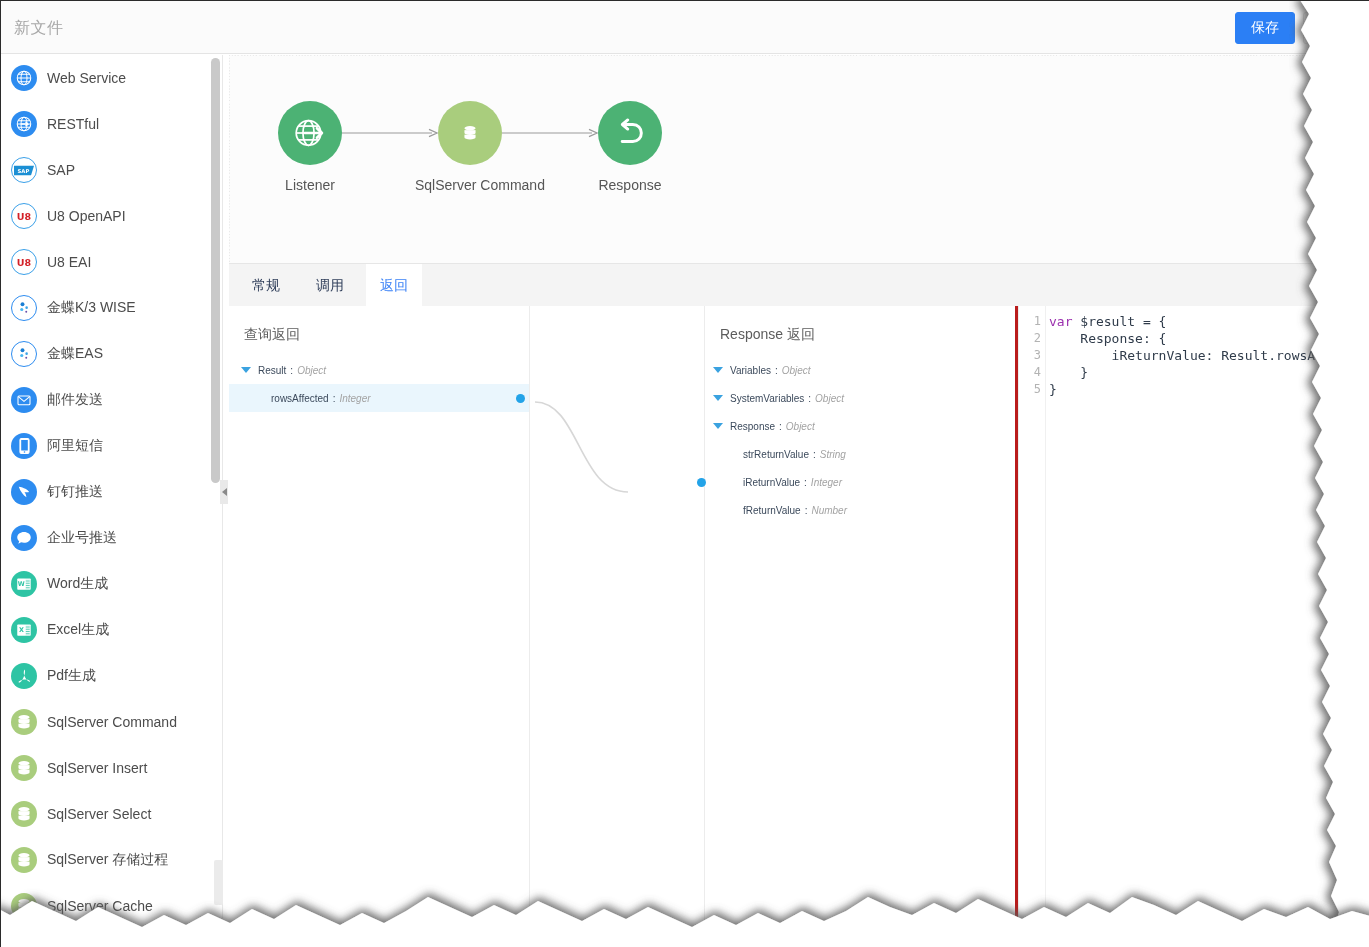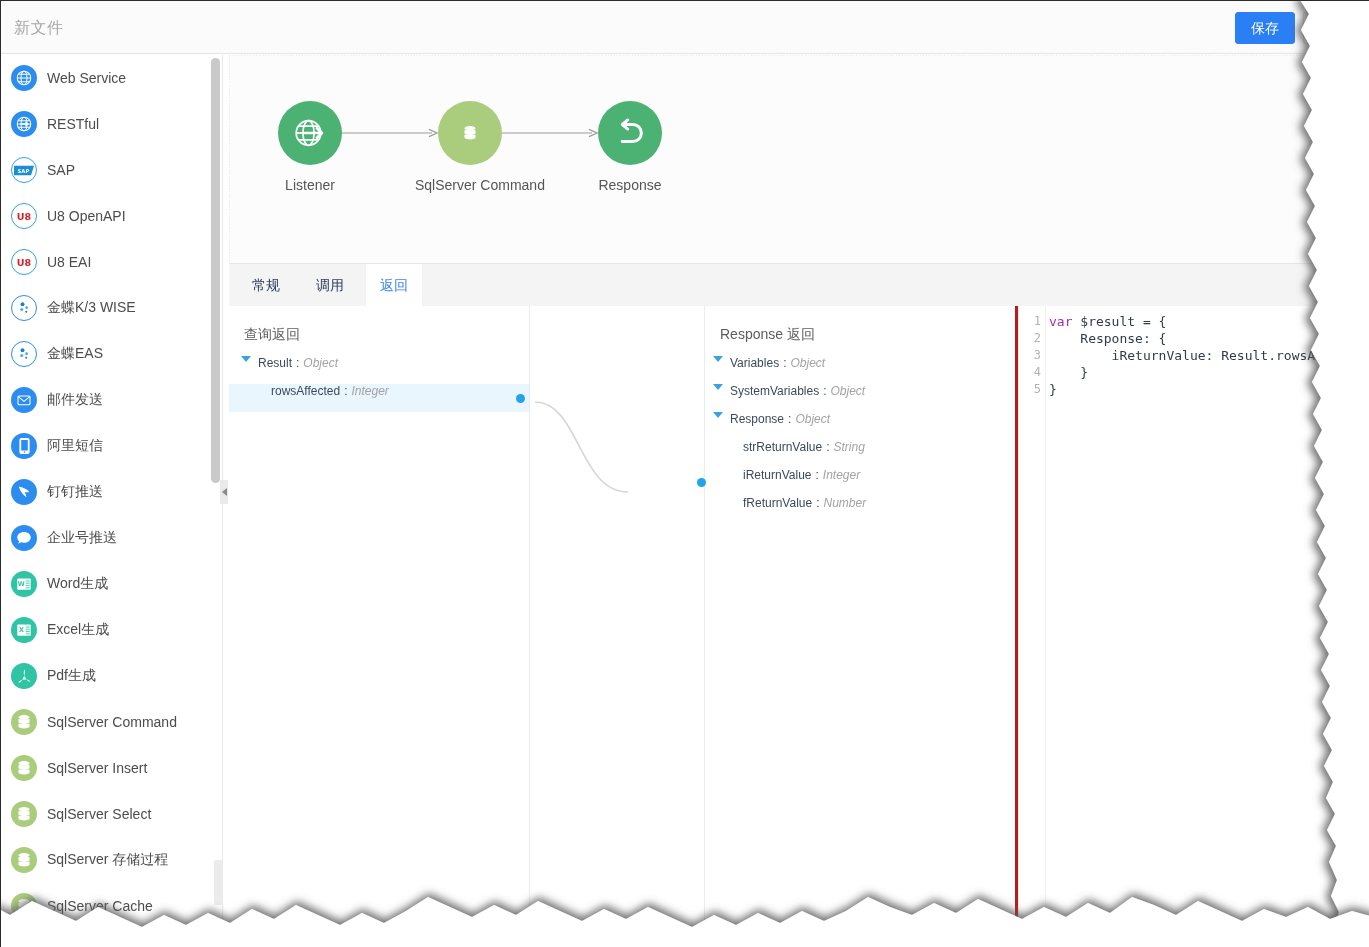--- a/index.html
+++ b/index.html
@@ -21,20 +21,21 @@
   
   .frame-border-left  { position:absolute; left:0; top:0; width:1px; height:947px; background:#2b2b2b; z-index:60; }
   .frame-border-top   { position:absolute; left:0; top:0; width:1369px; height:1px; background:#2b2b2b; z-index:60; }
 
   
   #header {
     position: absolute; left: 1px; top: 1px;
     width: 1368px; height: 53px;
     background: #fbfbfb;
     border-bottom: 1px solid #e4e4e4;
+    font-family: Liberation Serif, serif;
   }
   #title {
     position: absolute; left: 13px; top: 17px;
     font-size: 16px; color: #a8a8a8; letter-spacing: .5px;
   }
   #header-actions {
     position: absolute; right: 6px; top: 11px;
     display: flex; gap: 8px;
   }
   .btn {
@@ -192,22 +193,22 @@
     border-right: 3px solid #b91c1c;
   }
   .panel-title {
     font-size: 14px; color: #5c5c5c;
     padding: 20px 0 0 15px;
   }
   .tree { margin-top: 12px; }
   .tree-row {
     position: relative;
     height: 28px;
-    display: flex; align-items: flex-start;
-    font-size: 12px;
+    display: flex; align-items: center;
+    font-size: 10px;
     cursor: pointer;
     white-space: nowrap;
   }
   .tree-row.selected { background: #eaf6fd; }
   .tree-caret {
     width: 0; height: 0;
     margin-right: 7px;
     border-left: 5px solid transparent;
     border-right: 5px solid transparent;
     border-top: 6px solid #3aa2e0;

